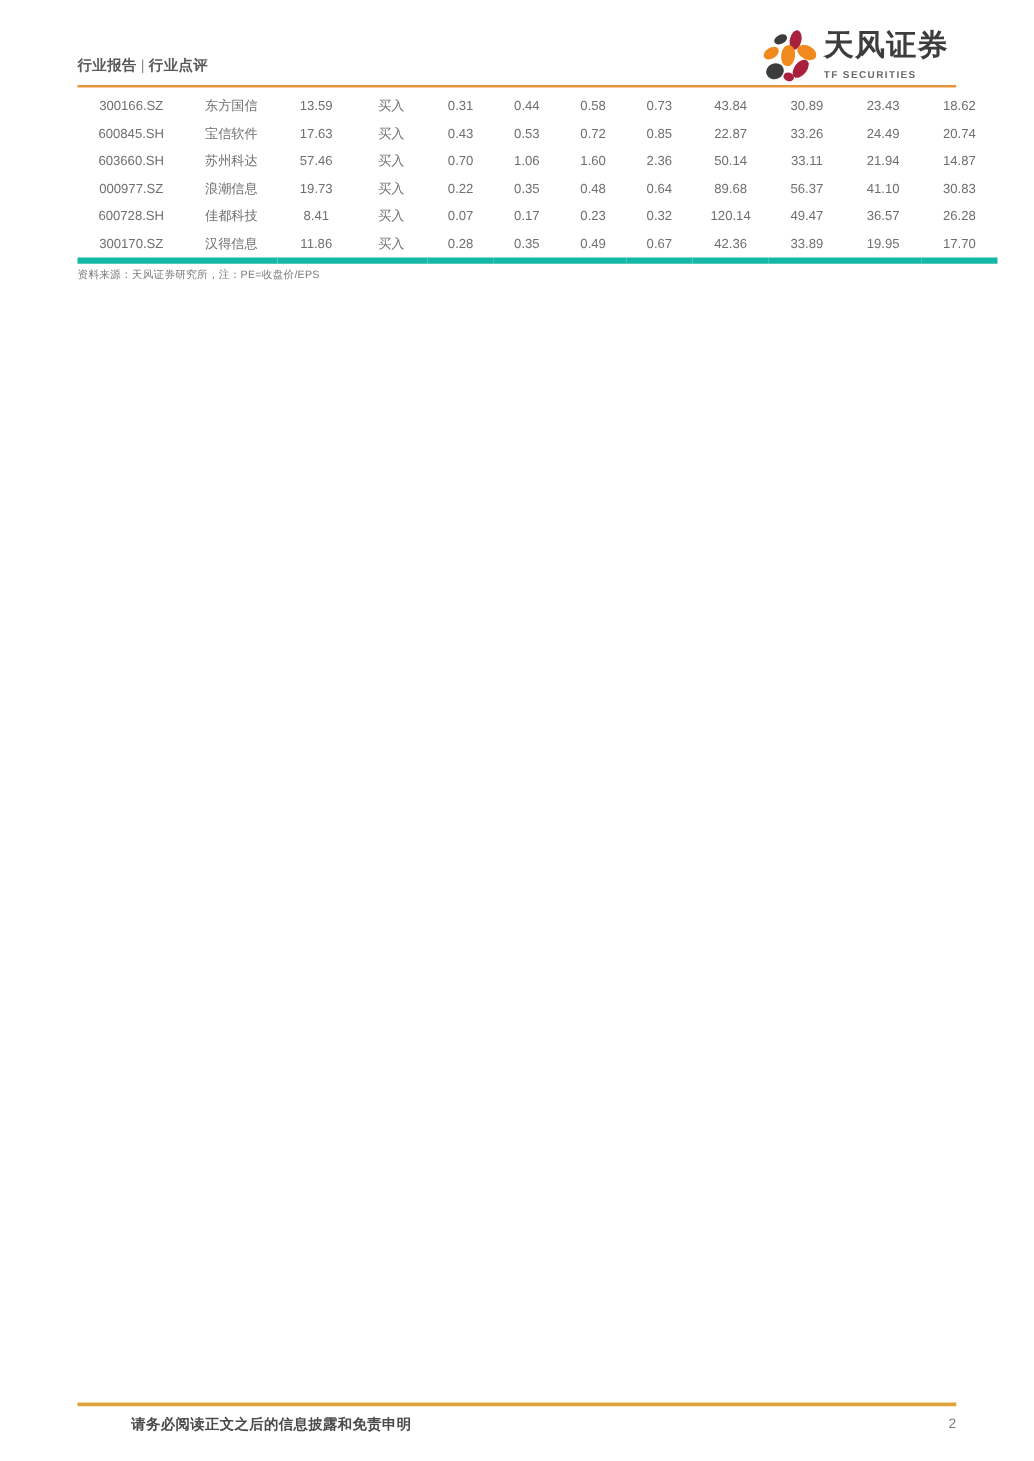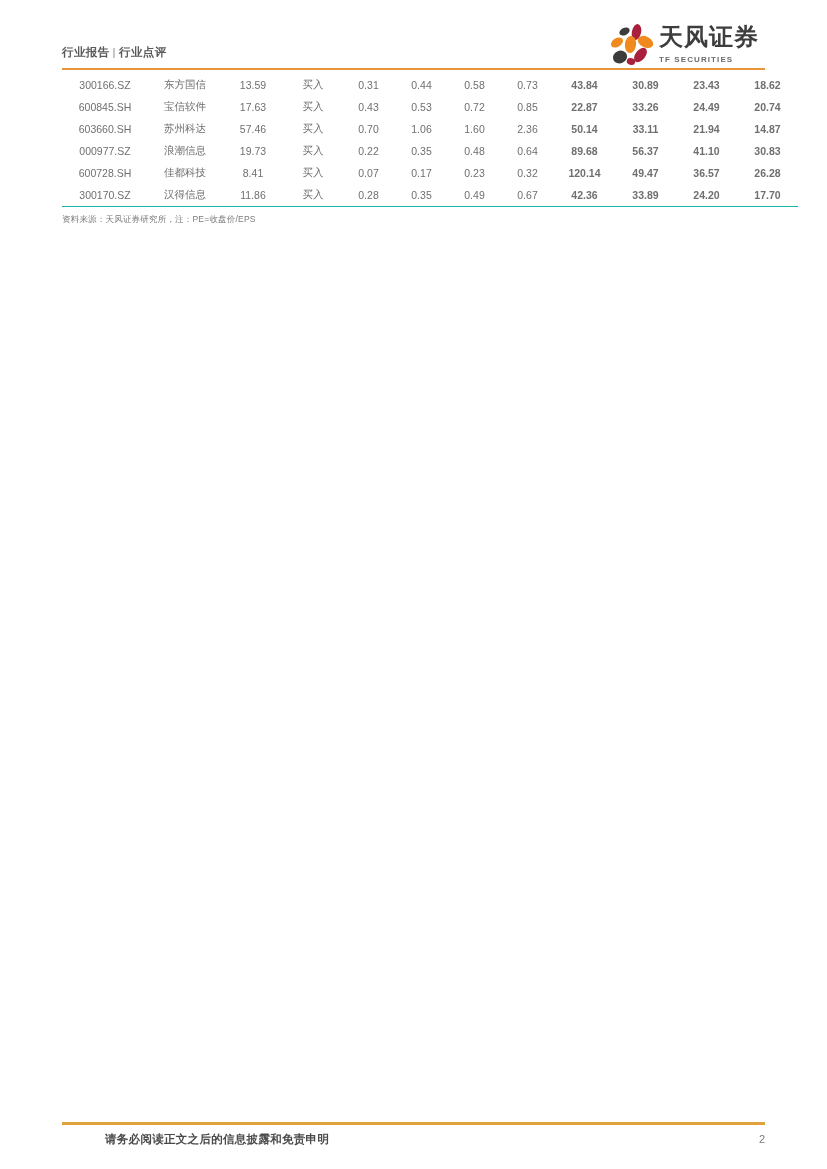--- a/index.html
+++ b/index.html
@@ -113,23 +113,23 @@
     padding: 0;
     height: 22px;
     vertical-align: middle;
     white-space: nowrap;
   }
   td.c-code   { width: 86px;  text-align: center; }
   td.c-name   { width: 74px;  text-align: center; color: #4e4e4e; }
   td.c-price  { width: 62px;  text-align: center; }
   td.c-rating { width: 58px;  text-align: center; color: #4e4e4e; }
   td.c-eps    { width: 53px;  text-align: center; }
-  td.c-pe     { width: 61px;  text-align: center; font-weight: bold; }
-
-  tr.row-last td { border-bottom: 1px solid #14b8a6; }
+  td.c-pe     { width: 61px;  text-align: center; }
+
+  tr.row-last td { border-bottom: 5px solid #14b8a6; }
 
   .table-note {
     position: absolute;
     left: 62px;
     top: 214px;
     font-size: 8.5px;
     color: #7c7c7c;
     letter-spacing: 0.2px;
     white-space: nowrap;
   }
@@ -275,21 +275,21 @@
           <td class="c-code">300170.SZ</td>
           <td class="c-name">汉得信息</td>
           <td class="c-price">11.86</td>
           <td class="c-rating">买入</td>
           <td class="c-eps">0.28</td>
           <td class="c-eps">0.35</td>
           <td class="c-eps">0.49</td>
           <td class="c-eps">0.67</td>
           <td class="c-pe">42.36</td>
           <td class="c-pe">33.89</td>
-          <td class="c-pe">24.20</td>
+          <td class="c-pe">19.95</td>
           <td class="c-pe">17.70</td>
         </tr>
 
       </tbody>
     </table>
   </div>
 
   <div class="table-note">资料来源：天风证券研究所，注：PE=收盘价/EPS</div>
 
   <div class="footer-rule"></div>

